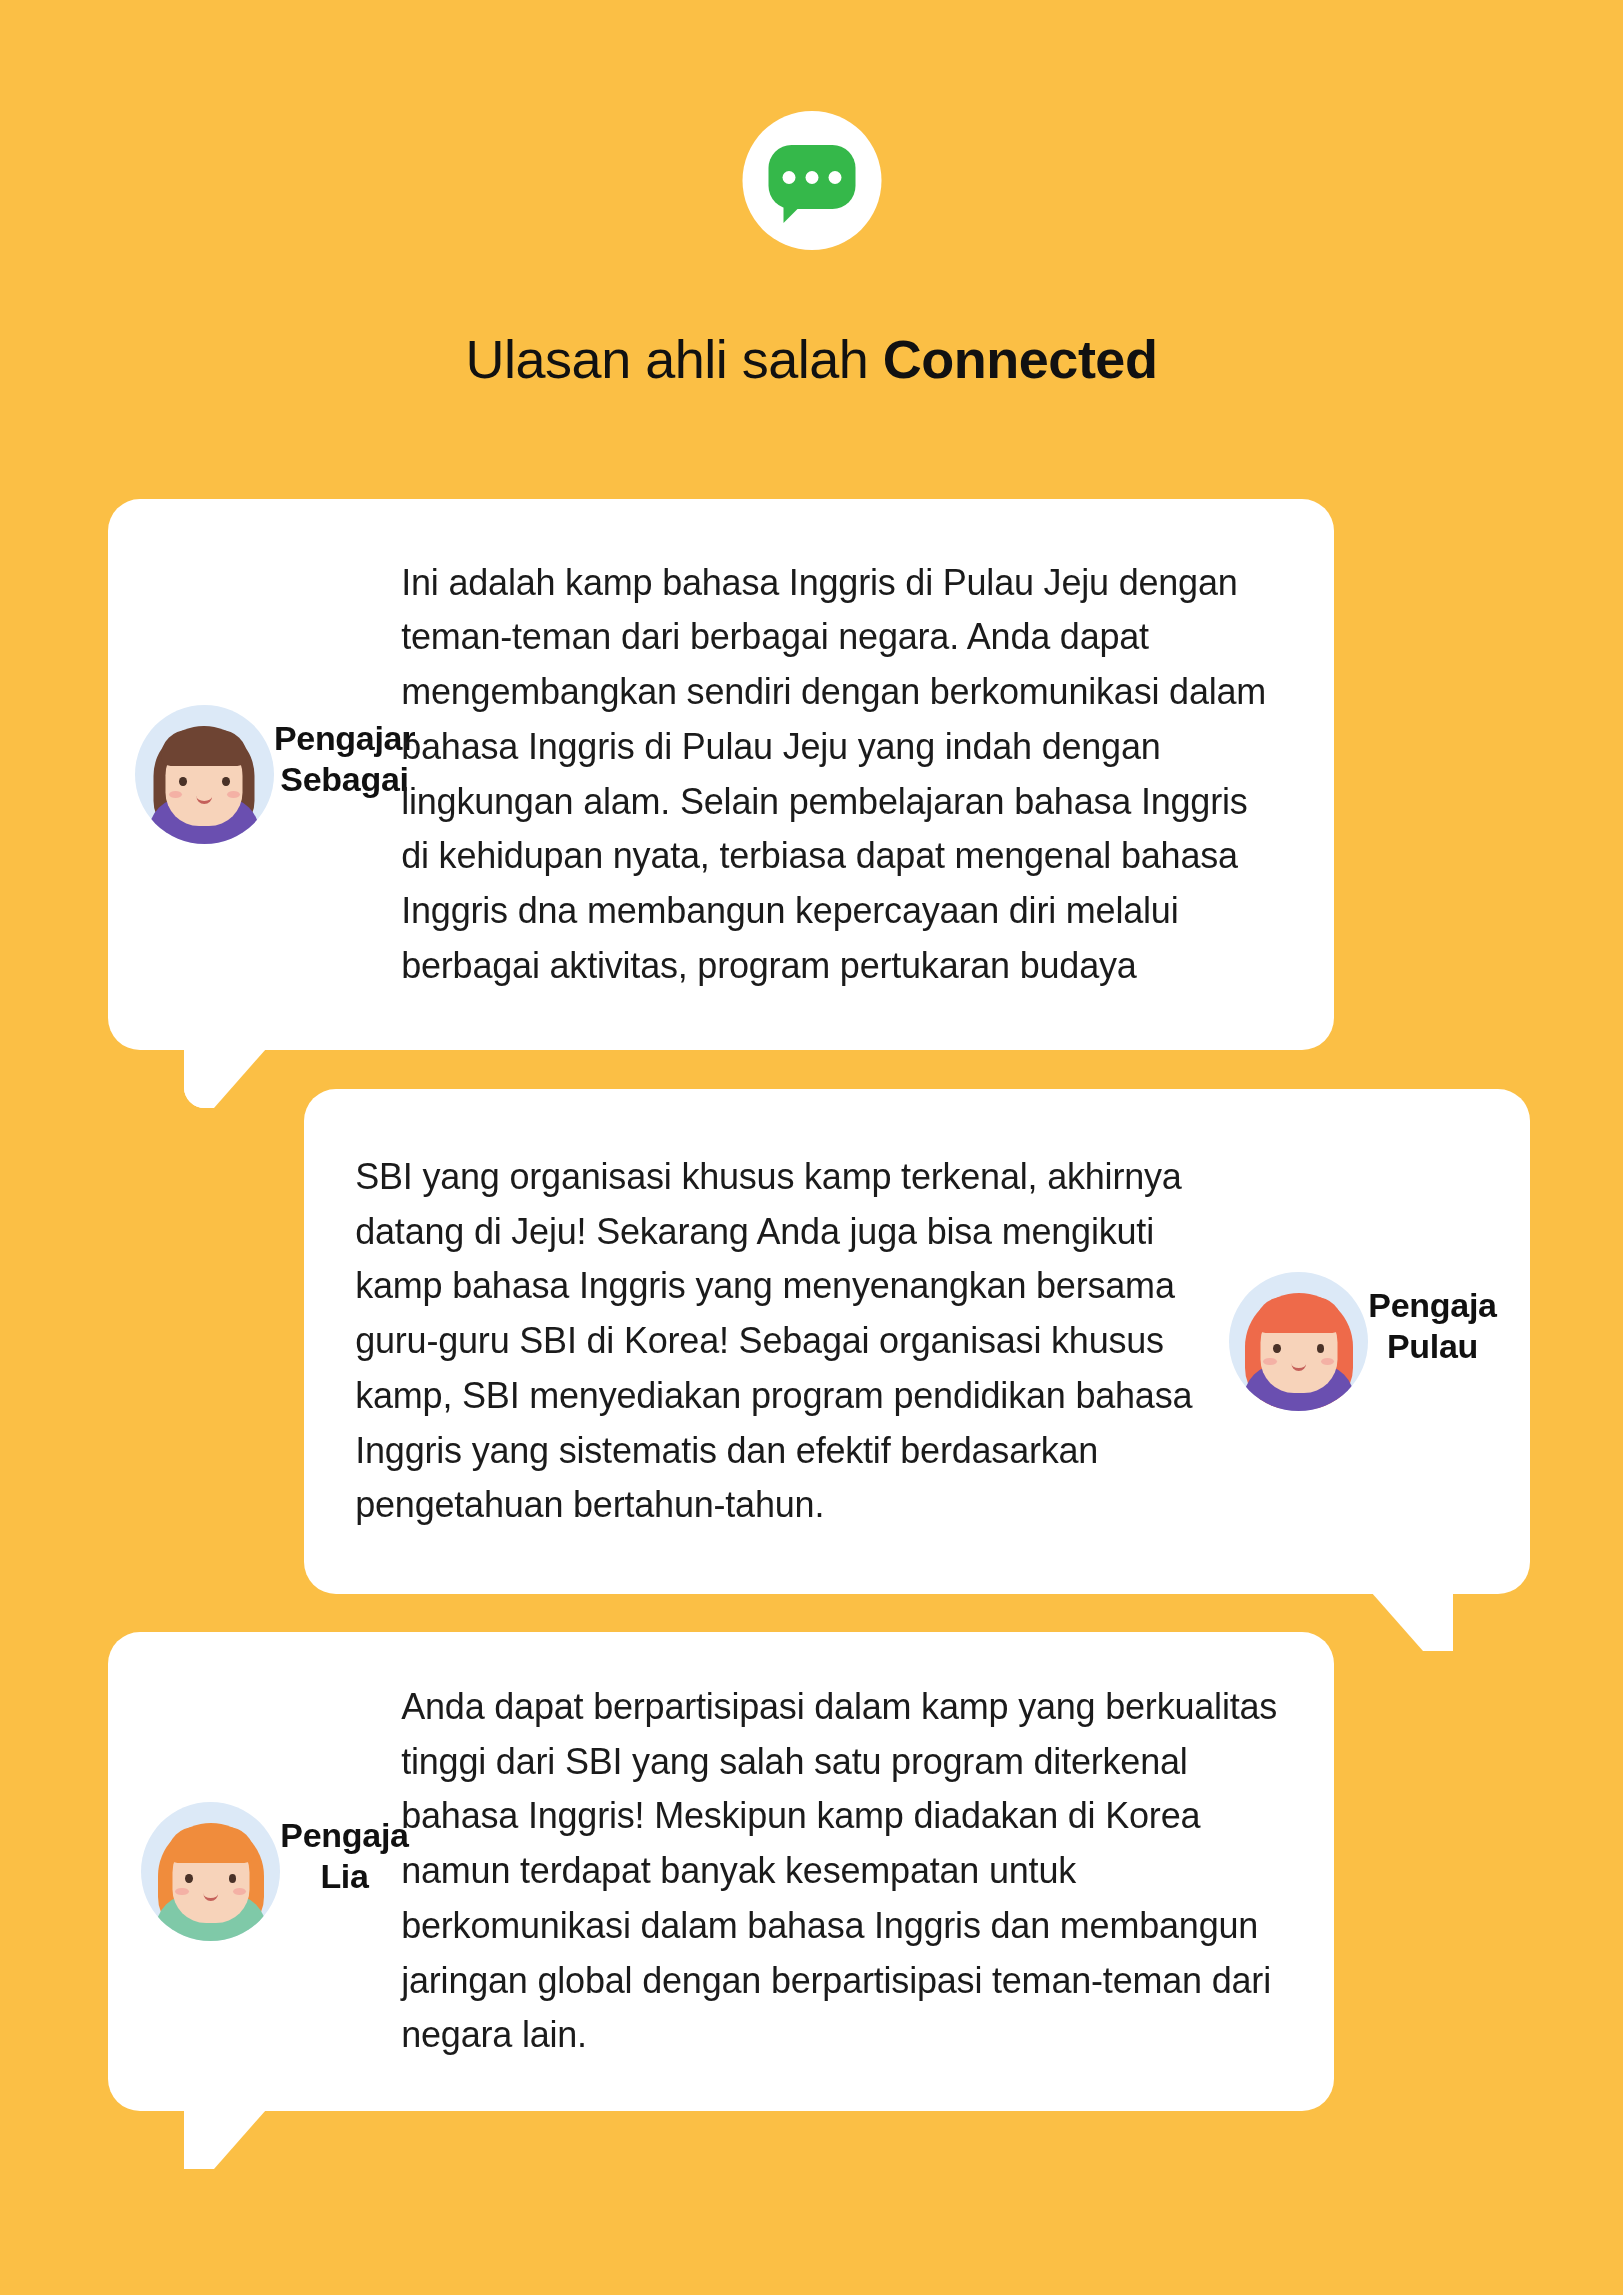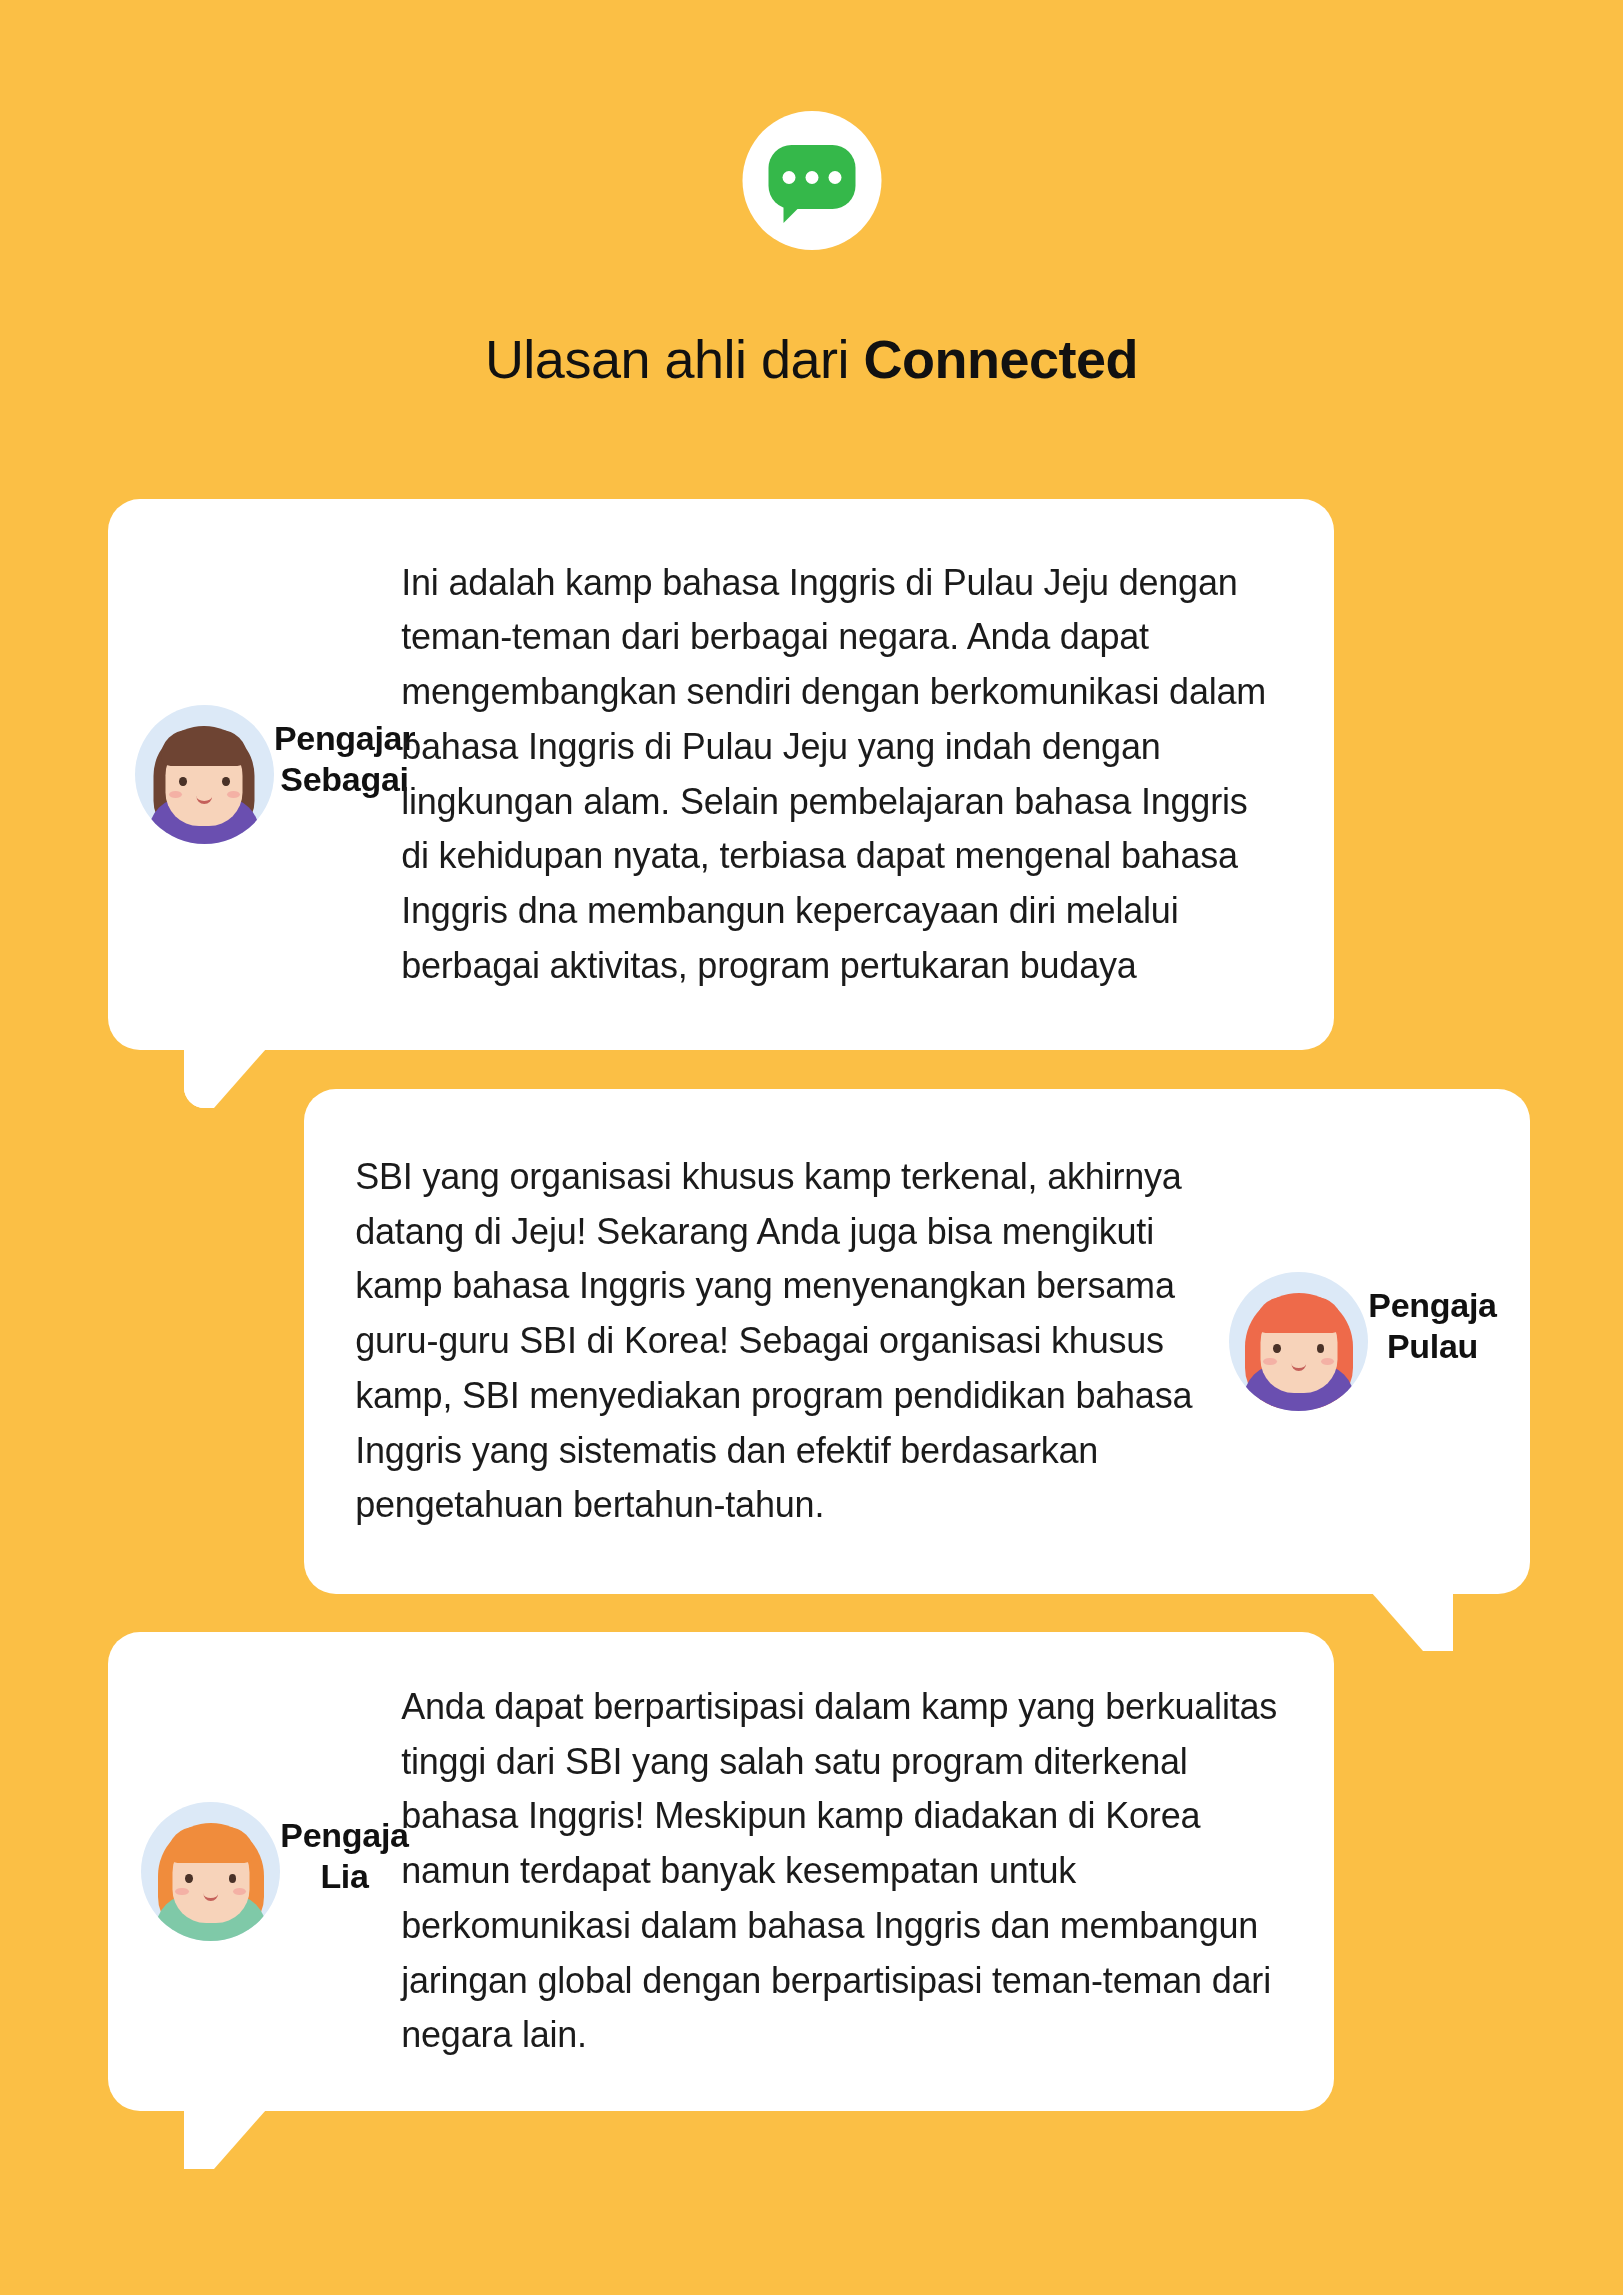--- a/index.html
+++ b/index.html
@@ -268,21 +268,21 @@
       <div class="tail"></div>
       <div class="dots">
           <i></i>
           <i></i>
           <i></i>
         </div>
     </div>
   </div>
 
   <div class="title">
-    <span>Ulasan ahli dari </span><b>Connected</b>
+    <span>Ulasan ahli salah </span><b>Connected</b>
   </div>
 
   <div class="card card-1">
     <div class="person">
       <div class="avatar av-miranda">
         <div class="av-hair-back"></div>
         <div class="av-body"></div>
         <div class="av-neck"></div>
         <div class="av-face"></div>
         <div class="av-fringe"></div>

